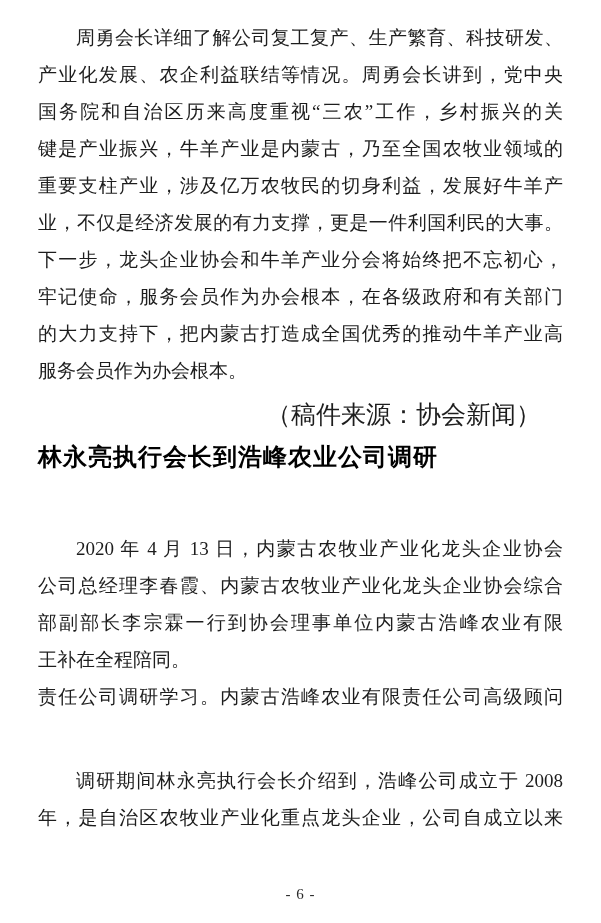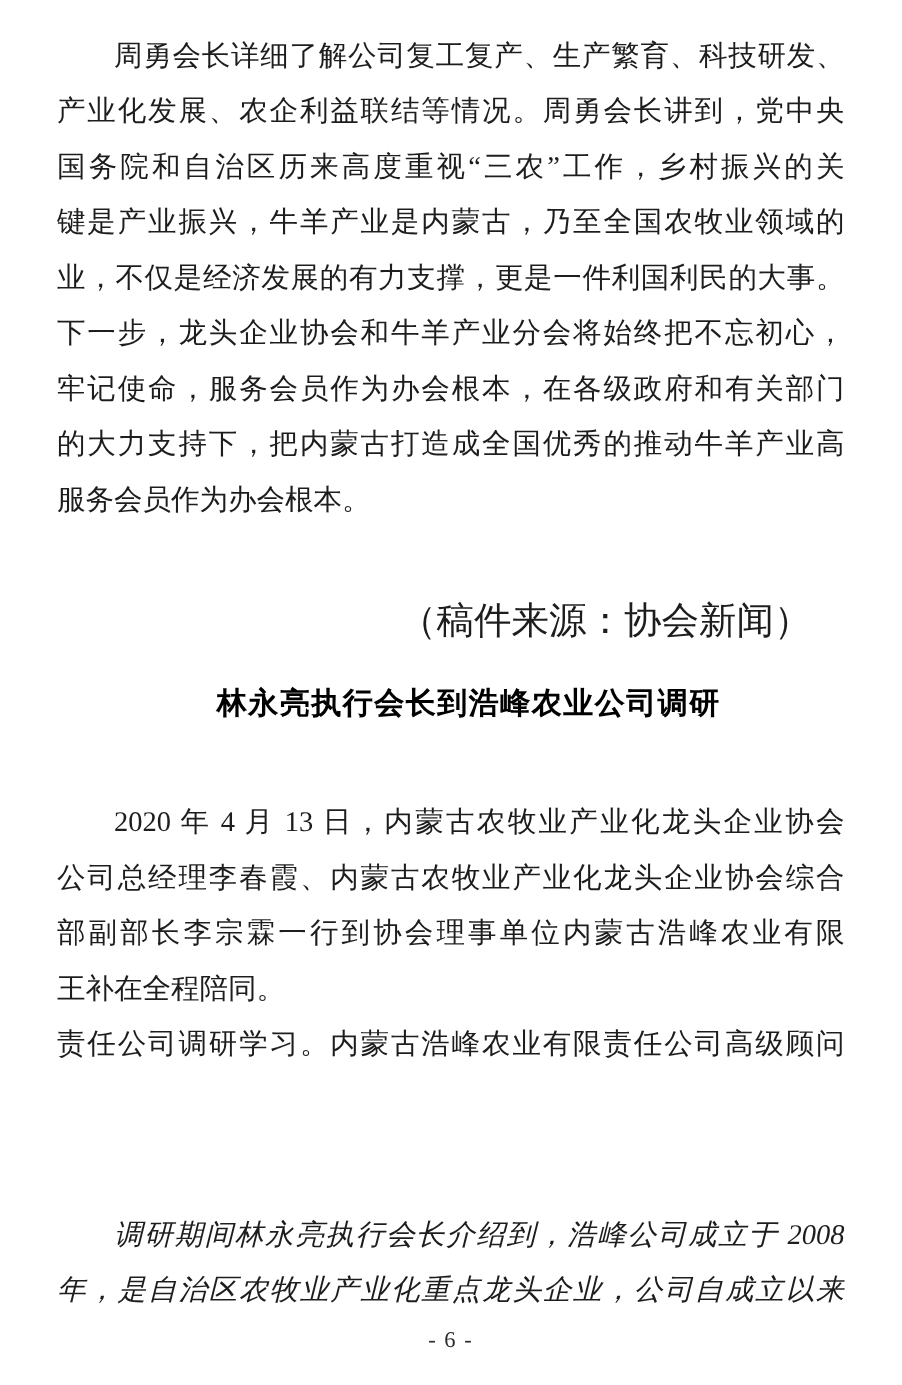--- a/index.html
+++ b/index.html
@@ -44,53 +44,53 @@
     line-height: 37px;
     text-align: right;
     padding-right: 22px;
     box-sizing: border-box;
   }
   .heading {
     position: absolute;
     left: 38px;
     width: 525px;
     top: 436px;
-    margin: 12px;
-    font-size: 20px;
+    margin: 0;
+    font-size: 24px;
     line-height: 42px;
-    text-align: center;
     font-weight: bold;
     color: #000000;
     letter-spacing: 1px;
   }
   .footer {
     position: absolute;
     left: 0;
     width: 601px;
     top: 884px;
     text-align: center;
     font-size: 15px;
     line-height: 20px;
     letter-spacing: 1px;
     color: #2a2a2a;
   }
   #para-prev { top: 19px; }
   #para-one  { top: 530px; }
-  #para-two  { top: 805px; font-style: italic; }
+  #para-two  { top: 762px; }
 </style>
 </head>
 <body>
 
 <div class="page">
 
   <div class="text-block" id="para-prev">
     <div class="line first">周勇会长详细了解公司复工复产、生产繁育、科技研发、</div>
     <div class="line">产业化发展、农企利益联结等情况。周勇会长讲到，党中央</div>
     <div class="line">国务院和自治区历来高度重视“三农”工作，乡村振兴的关</div>
     <div class="line">键是产业振兴，牛羊产业是内蒙古，乃至全国农牧业领域的</div>
+    <div class="line">重要支柱产业，涉及亿万农牧民的切身利益，发展好牛羊产</div>
     <div class="line">业，不仅是经济发展的有力支撑，更是一件利国利民的大事。</div>
     <div class="line">下一步，龙头企业协会和牛羊产业分会将始终把不忘初心，</div>
     <div class="line">牢记使命，服务会员作为办会根本，在各级政府和有关部门</div>
     <div class="line">的大力支持下，把内蒙古打造成全国优秀的推动牛羊产业高</div>
     <div class="line lastline">服务会员作为办会根本。</div>
   </div>
 
   <div class="attribution">（稿件来源：协会新闻）</div>
 
   <h1 class="heading">林永亮执行会长到浩峰农业公司调研</h1>

